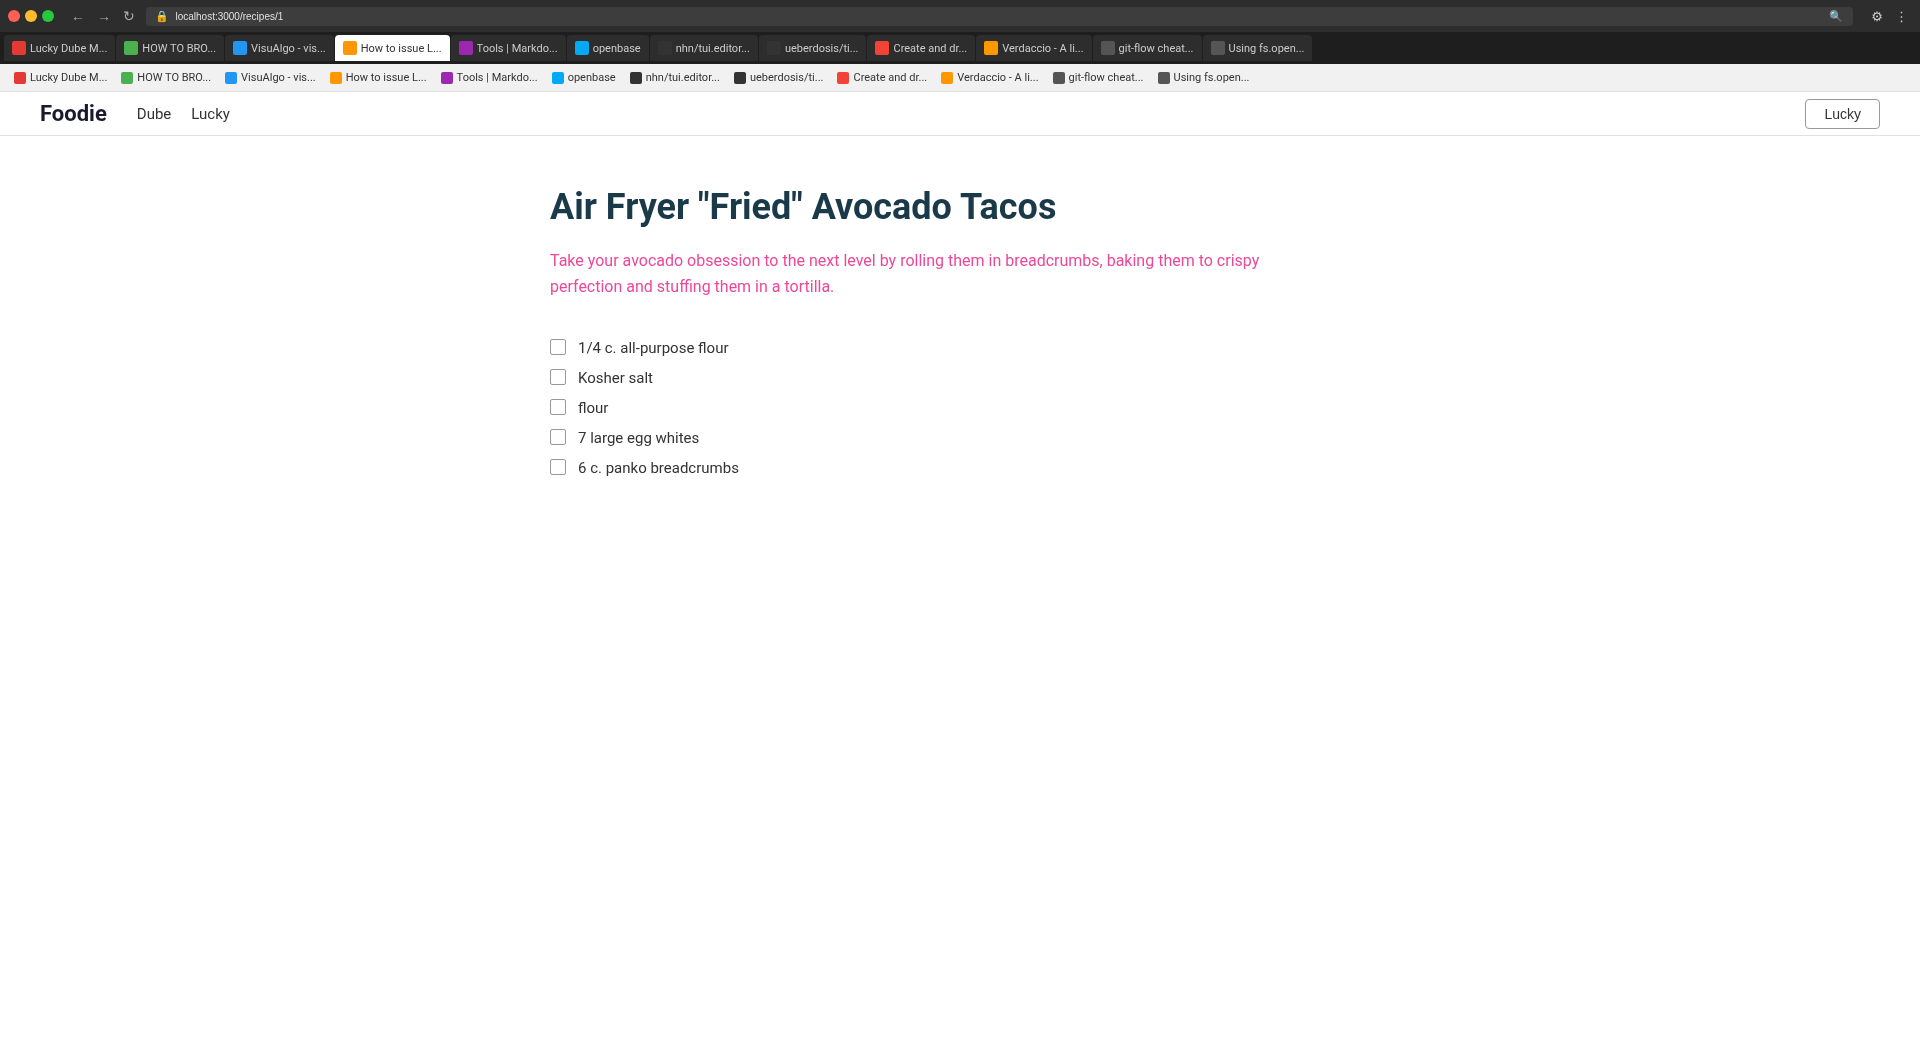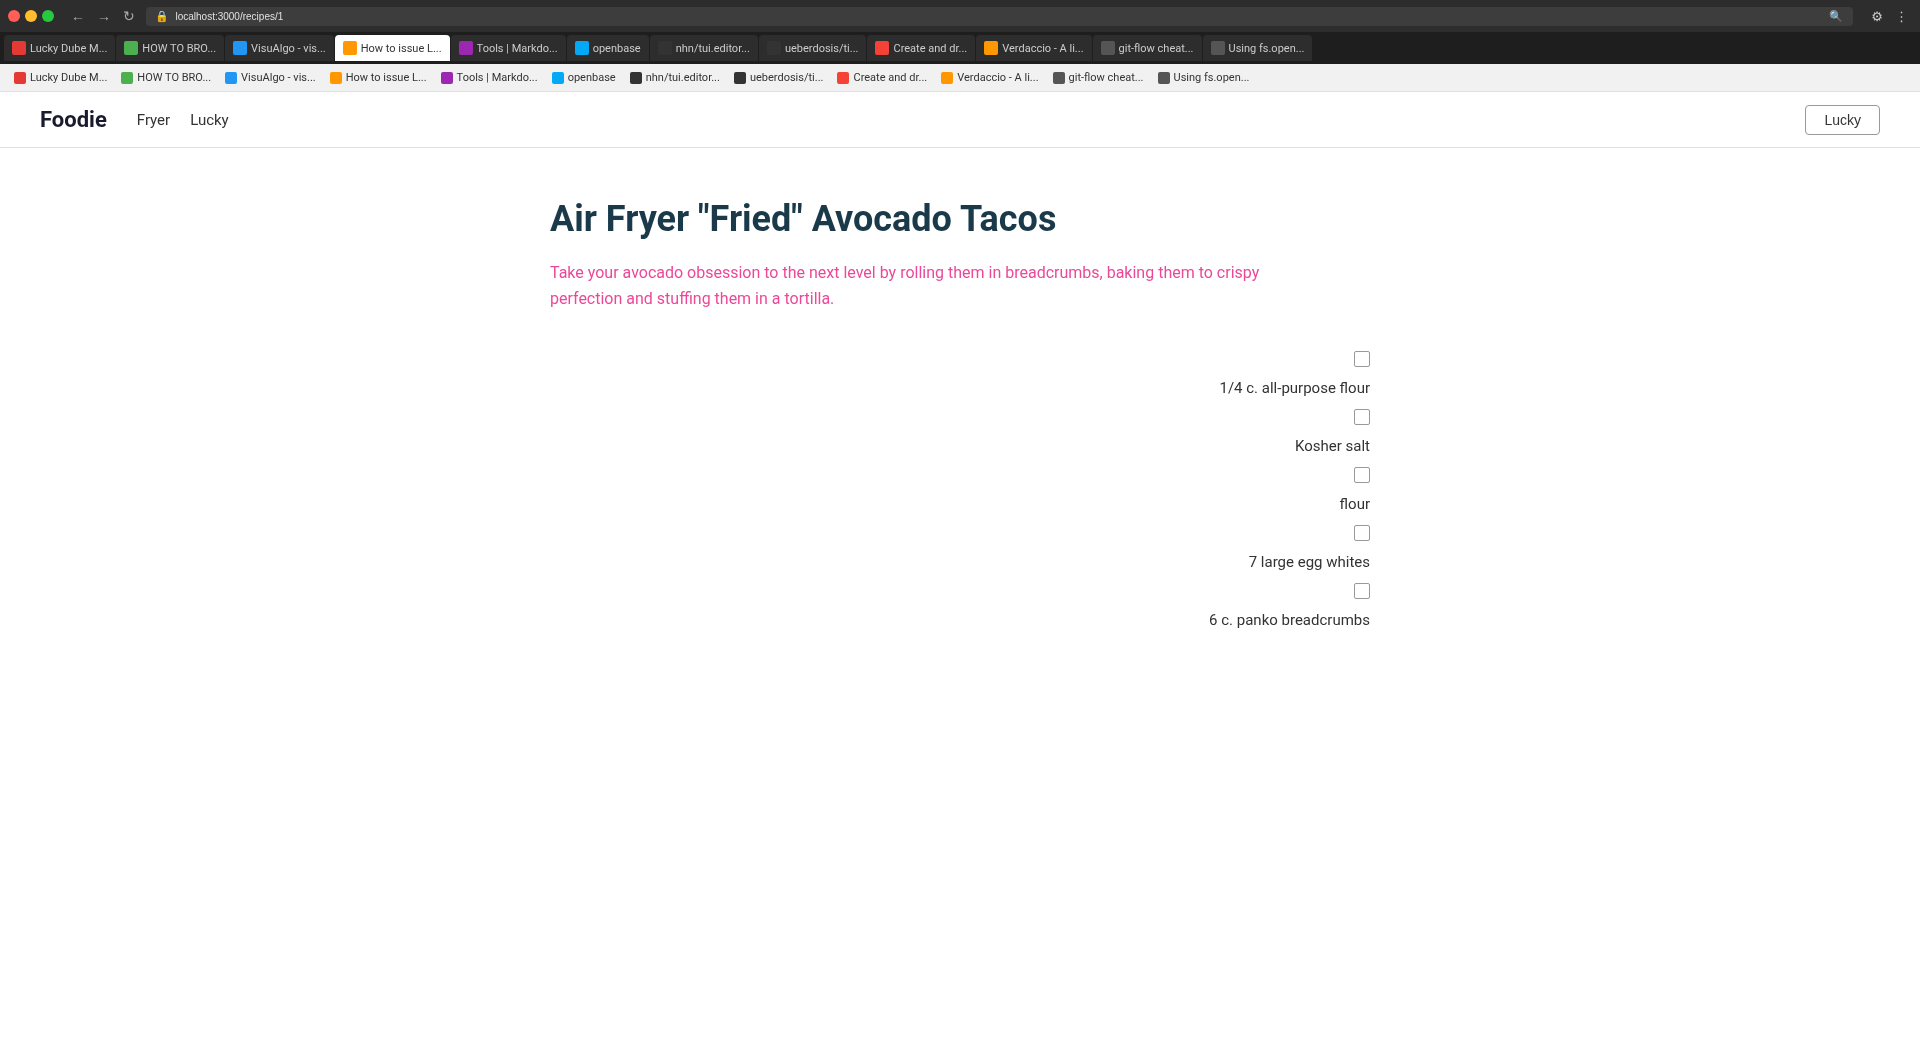--- a/index.html
+++ b/index.html
@@ -167,21 +167,21 @@
       width: 14px;
       height: 14px;
     }
 
     
     .app-nav {
       display: flex;
       align-items: center;
       justify-content: space-between;
       padding: 0 40px;
-      height: 56px;
+      height: 44px;
       border-bottom: 1px solid #e0e0e0;
     }
 
     .app-nav-left {
       display: flex;
       align-items: center;
       gap: 30px;
     }
 
     .app-brand {
@@ -235,25 +235,24 @@
 
     .ingredients-list {
       list-style: none;
       display: flex;
       flex-direction: column;
       gap: 12px;
     }
 
     .ingredient-item {
       display: flex;
-      align-items: flex-end;
+      align-items: flex-start;
       gap: 12px;
       font-size: 15px;
       color: #333;
-      flex-direction: column;
     }
 
     .ingredient-checkbox {
       width: 16px;
       height: 16px;
       border: 1px solid #999;
       border-radius: 2px;
       flex-shrink: 0;
       cursor: pointer;
       appearance: none;
@@ -395,21 +394,21 @@
     </div>
   </div>
 </div>
 
 <div>
 
   <nav class="app-nav">
     <div class="app-nav-left">
       <span class="app-brand">Foodie</span>
       <div class="nav-links">
-        <a class="nav-link">Fryer</a>
+        <a class="nav-link">Dube</a>
         <a class="nav-link">Lucky</a>
       </div>
     </div>
     <button class="logout-btn">Lucky</button>
   </nav>
 
   <main class="main-content">
     <h1 class="recipe-title">Air Fryer "Fried" Avocado Tacos</h1>
     <p class="recipe-description">Take your avocado obsession to the next level by rolling them in breadcrumbs, baking them to crispy perfection and stuffing them in a tortilla.</p>
 

